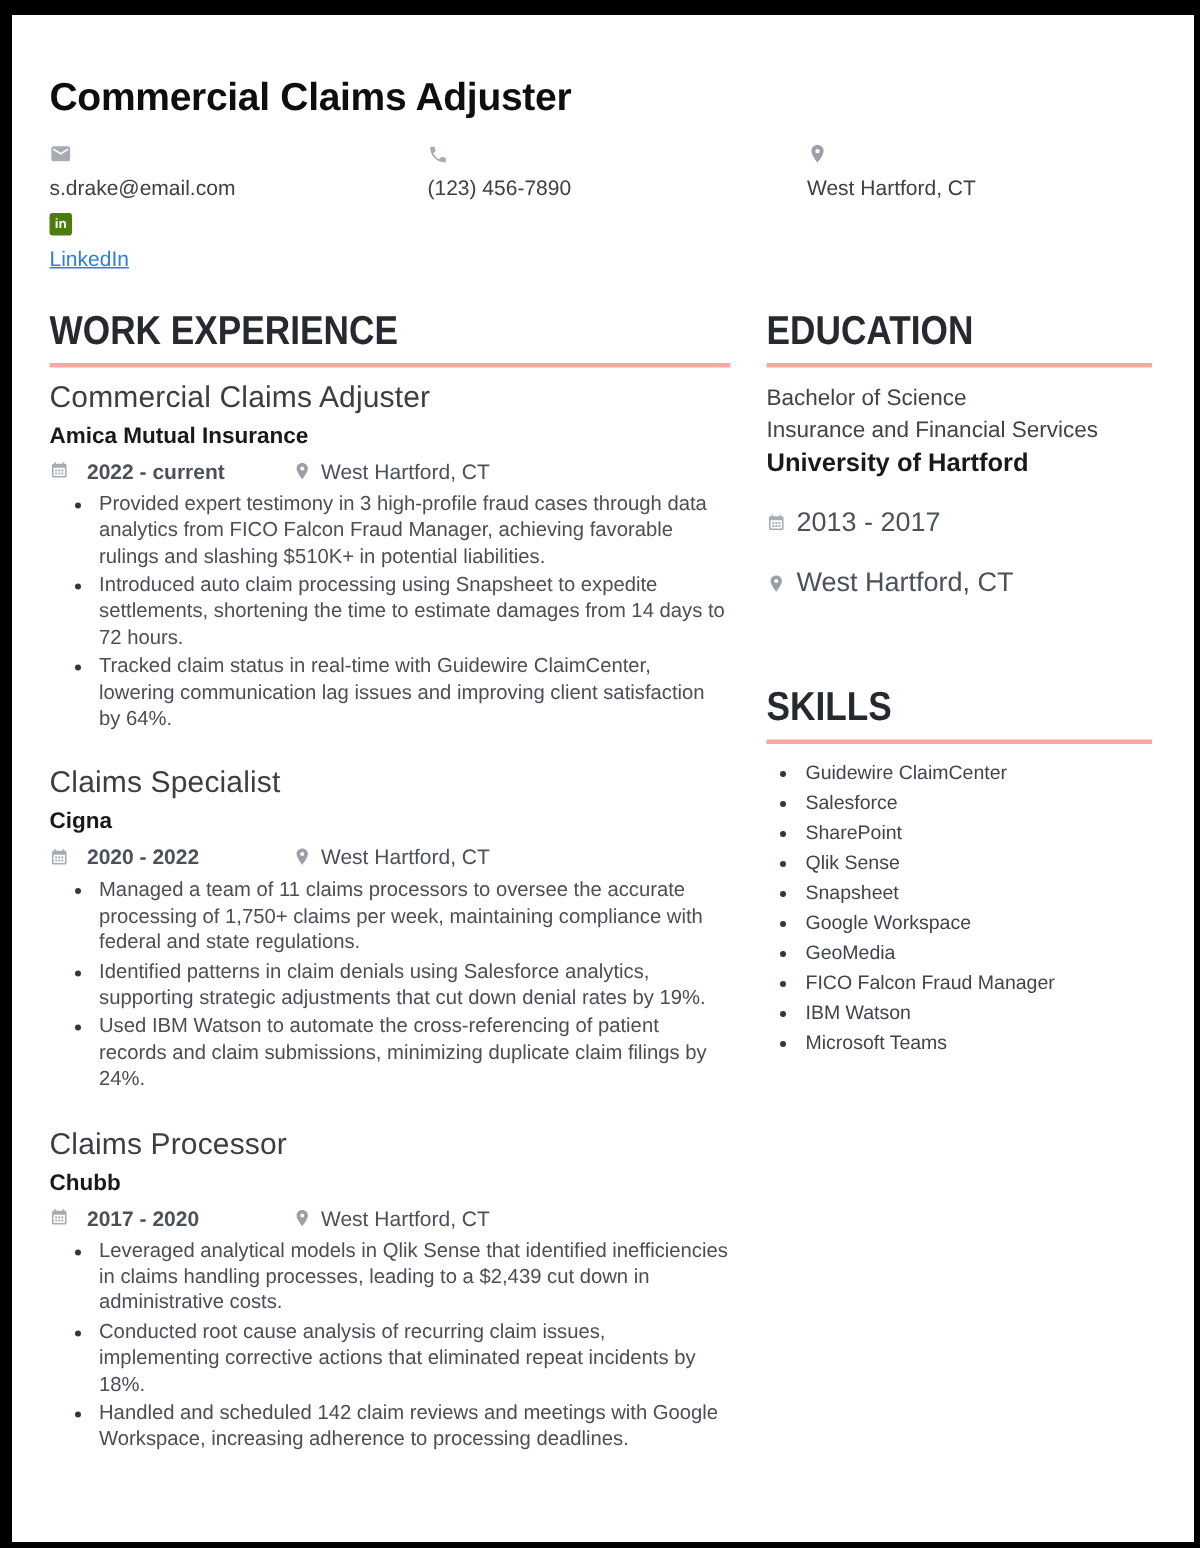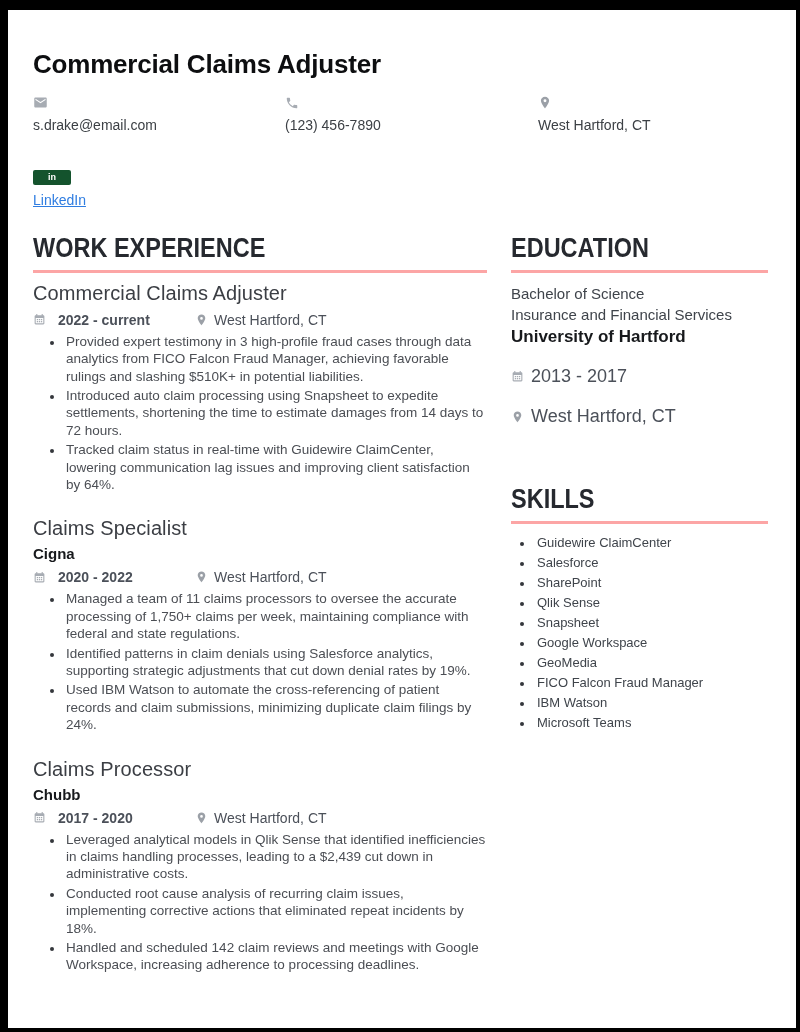--- a/index.html
+++ b/index.html
@@ -42,28 +42,27 @@
     font-size: 14px;
     color: #3c4045;
   }
   .contact-item { display: flex; align-items: flex-start; gap: 7px; flex-direction: column; }
   .contact-item.c1 { width: 252px; }
   .contact-item.c2 { width: 253px; }
   .contact-row.second { margin-top: 9px; }
   .icon { flex: 0 0 auto; display: inline-flex; }
   .icon svg { display: block; }
   .li-badge {
-    width: 38px; height: 15px;
-    background: #14532d;
+    width: 15px; height: 15px;
+    background: #4d7c0f;
     border-radius: 2px;
     color: #fff;
     font-size: 9px; font-weight: 700;
     display: flex; align-items: center; justify-content: center;
     line-height: 1;
-    margin-top: 28px;
   }
   a.link { color: #2f7de1; text-decoration: underline; }
 
   
   .columns { display: flex; gap: 24px; margin-top: 26px; }
   .col-left { width: 454px; flex: 0 0 auto; }
   .col-right { flex: 1 1 auto; }
 
   h2.section {
     font-size: 27px;
@@ -155,20 +154,21 @@
     </div>
   </div>
 
   <div class="columns">
 
     <div class="col-left">
       <h2 class="section"><span class="cond2">WORK EXPERIENCE</span></h2>
 
       <div class="job">
         <div class="job-title">Commercial Claims Adjuster</div>
+        <div class="company">Amica Mutual Insurance</div>
         <div class="meta-row">
           <span class="meta-date">
             <span class="icon">
               <svg width="13" height="13" viewBox="0 0 24 24" fill="#a7acb3">
                   <path d="M19 4h-1V2h-2v2H8V2H6v2H5c-1.1 0-2 .9-2 2v13c0 1.1.9 2 2 2h14c1.1 0 2-.9 2-2V6c0-1.1-.9-2-2-2zm0 15H5V9h14v10z"></path>
                   <rect x="7" y="11" width="2.4" height="2.4"></rect>
                   <rect x="10.8" y="11" width="2.4" height="2.4"></rect>
                   <rect x="14.6" y="11" width="2.4" height="2.4"></rect>
                   <rect x="7" y="14.8" width="2.4" height="2.4"></rect>
                   <rect x="10.8" y="14.8" width="2.4" height="2.4"></rect>

